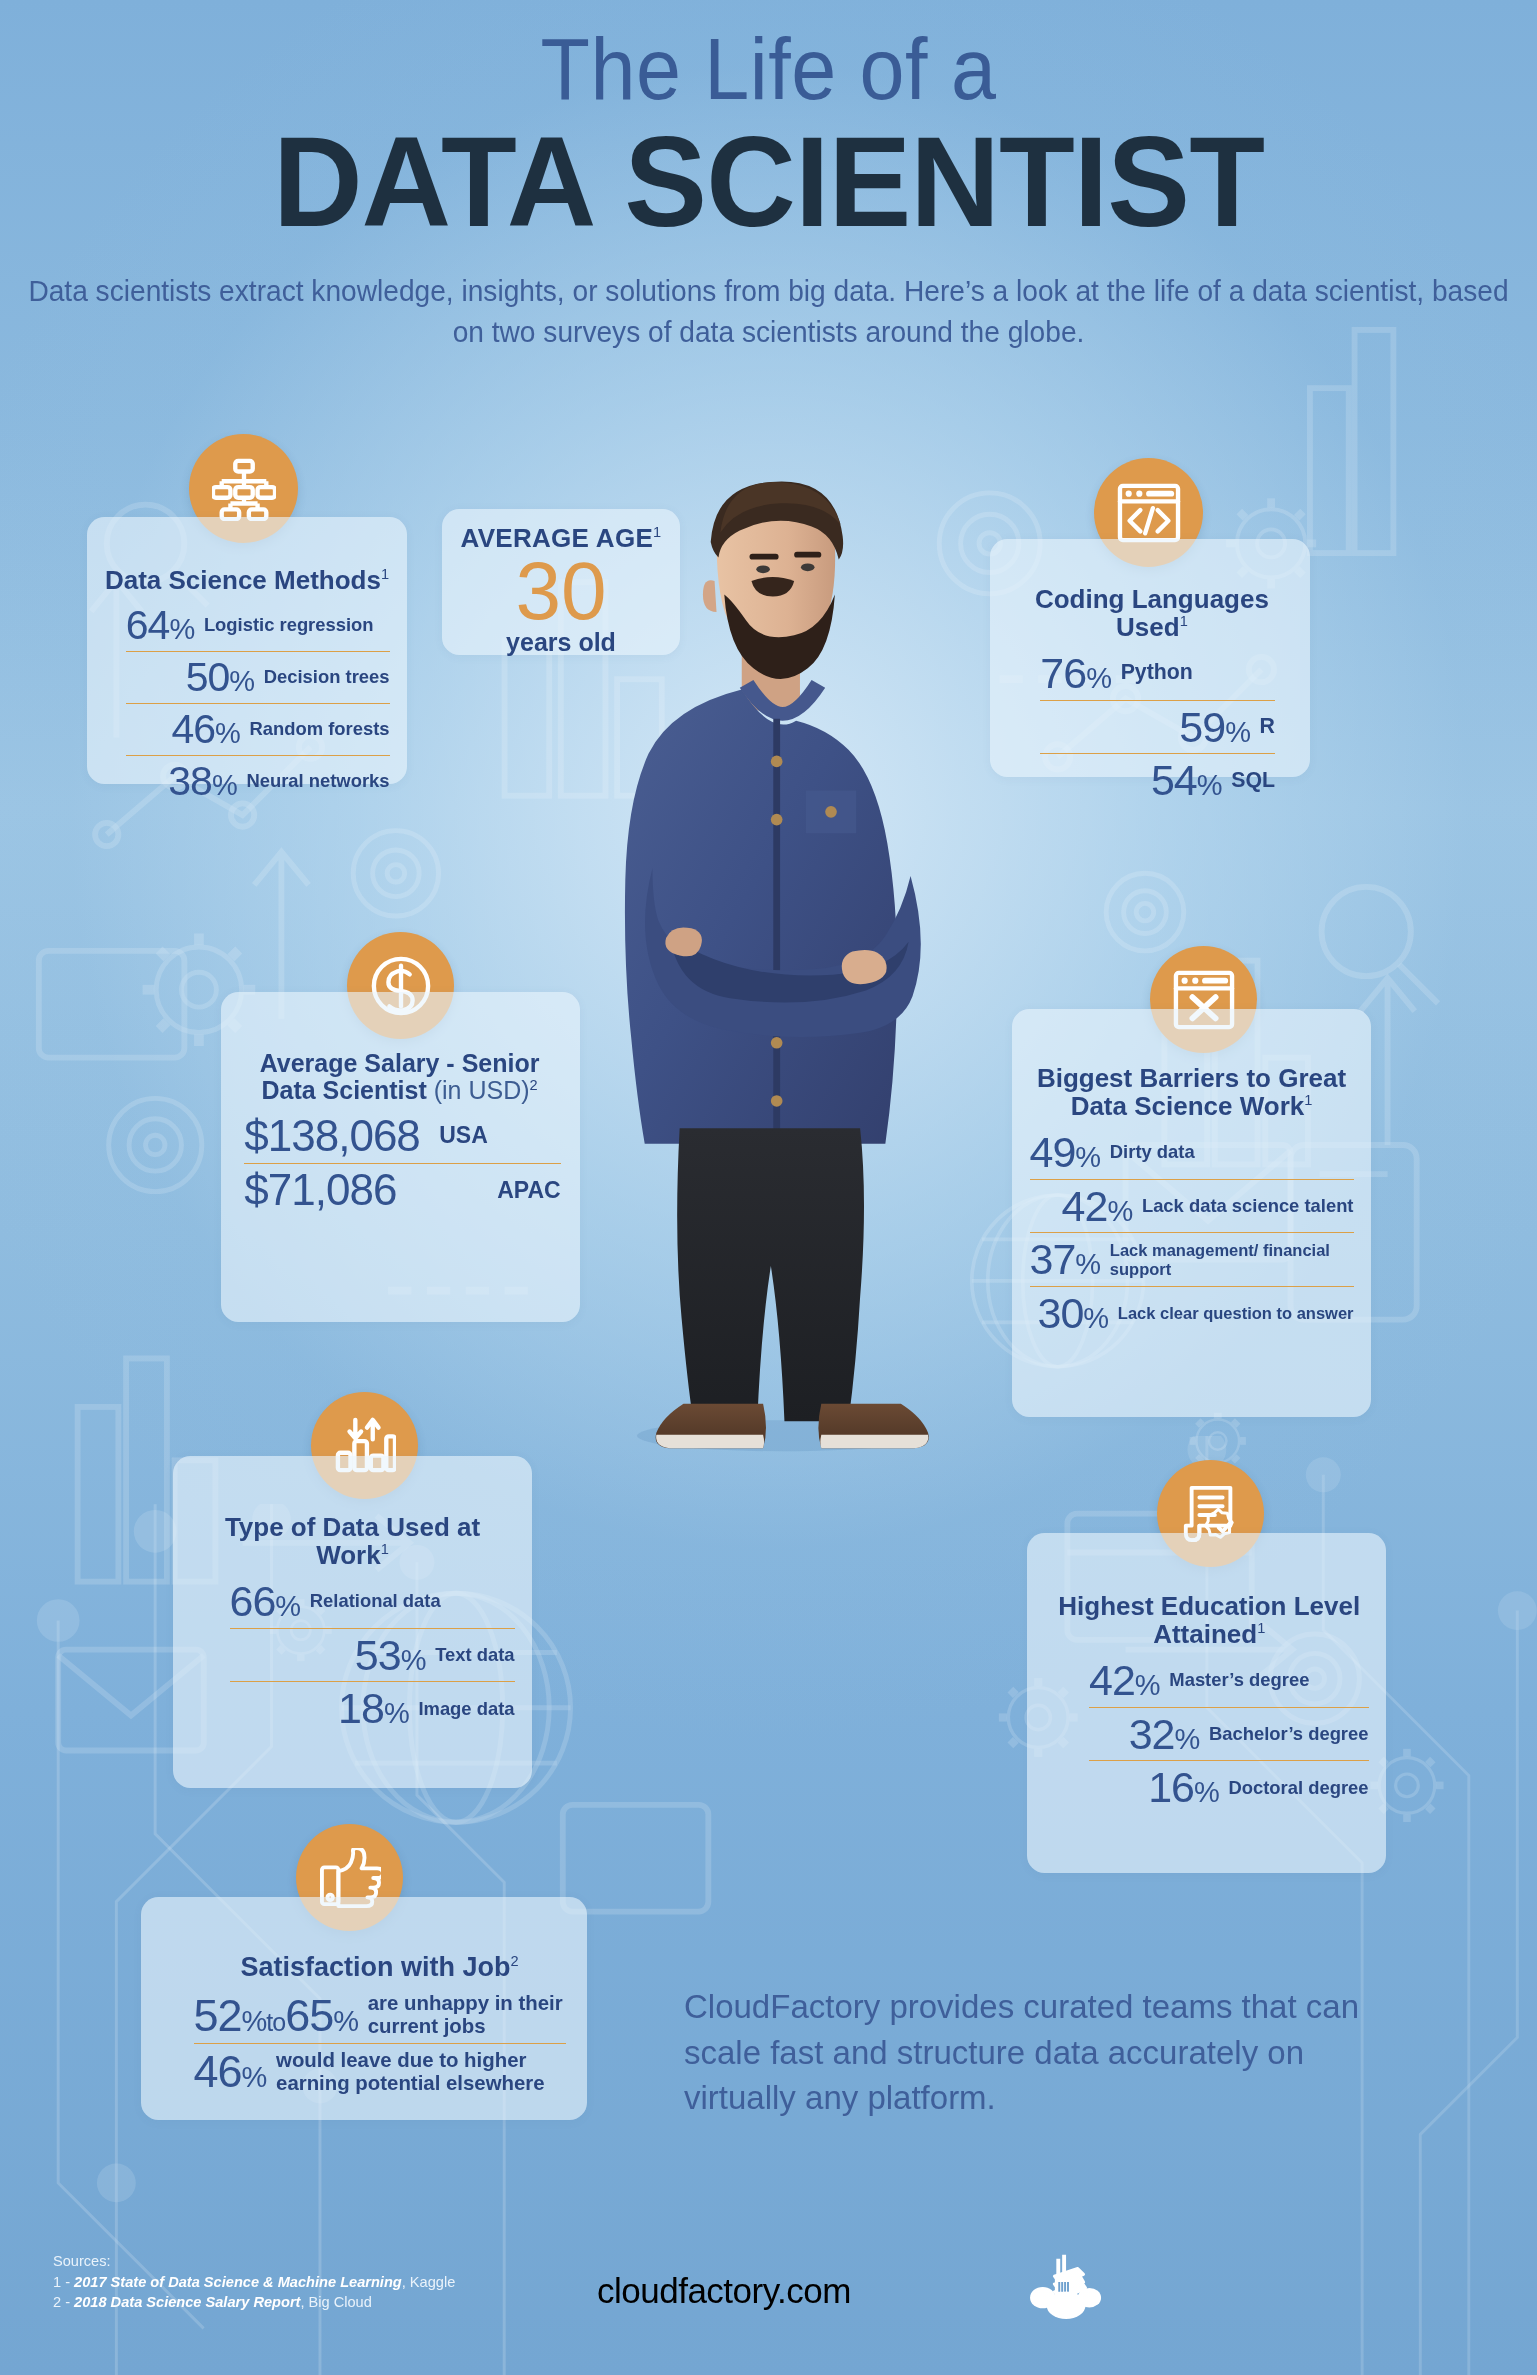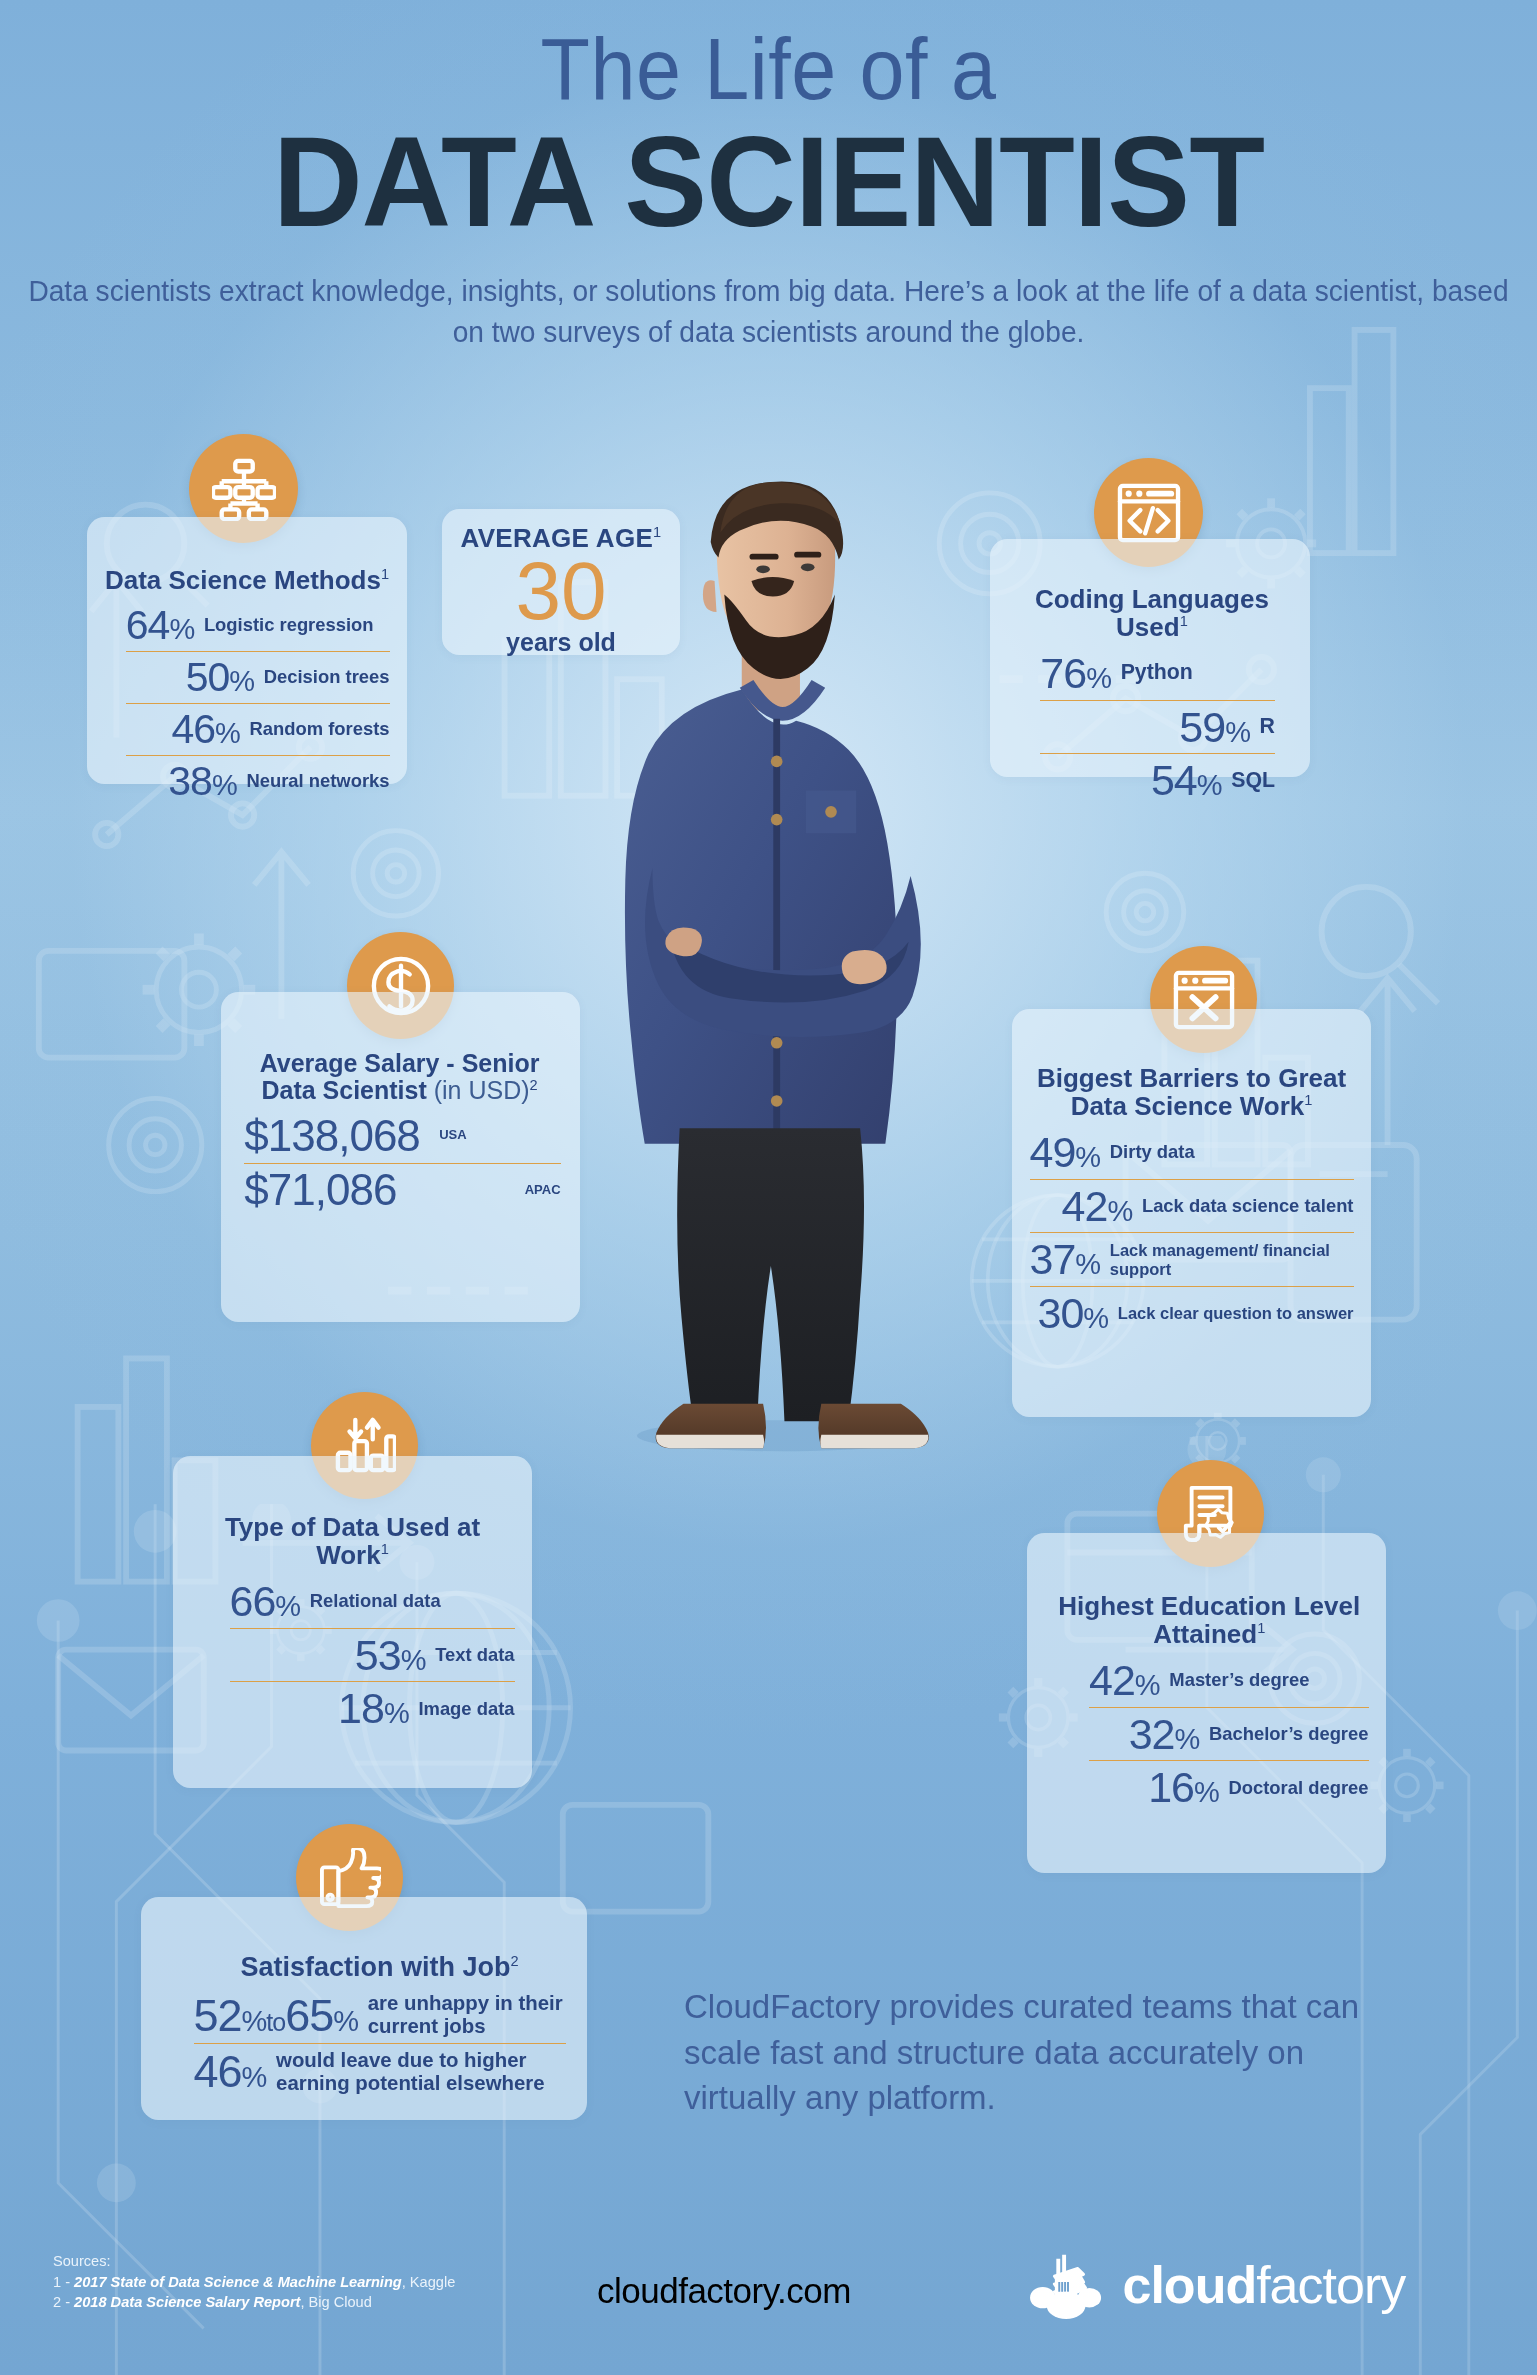--- a/index.html
+++ b/index.html
@@ -123,21 +123,21 @@
 
   #card-methods .card-title{ text-align:center; font-size:26px;}
   #card-coding .card-title{ text-align:center; font-size:26px;}
   #card-salary .card-title{ text-align:center; font-size:25px;}
   #card-barriers .card-title{ text-align:center; font-size:26px;}
   #card-types .card-title{ text-align:center; font-size:26px;}
   #card-education .card-title{ text-align:center; font-size:26px;}
   #card-satisfaction .card-title{ text-align:center; font-size:27px;}
 
   #card-salary .pct{ font-size:44px; }
-  #card-salary .lab{ font-size:13px; }
+  #card-salary .lab{ font-size:23px; }
   #card-salary .row{ justify-content:flex-start; }
   #card-salary .row .lab{ margin-left:auto; }
   #card-salary .row:nth-child(1) .lab{ margin-left:9.7px; }
   #card-salary .row:nth-child(3) .lab{ margin-right:23px; }
 
   #card-coding .pct{ font-size:43px; }
   #card-coding .lab{ font-size:21.3px; }
   #card-types .pct{ font-size:43px; }
   #card-education .pct{ font-size:43px; }
   #card-barriers .pct{ font-size:43px; }
@@ -713,15 +713,14 @@
       <g stroke="#6fa1cf" stroke-width="2">
         <path d="M31,34 L31,44 M34,34 L34,44 M37,34 L37,44 M40,34 L40,44"></path>
       </g>
     </g>
     <g fill="#ffffff">
       <ellipse cx="14" cy="50" rx="13" ry="11"></ellipse>
       <ellipse cx="62" cy="50" rx="12" ry="10"></ellipse>
       <ellipse cx="38" cy="58" rx="20" ry="14"></ellipse>
     </g>
   </svg>
-  <div id="logo-word"><b>cloud</b><i>factory</i></div>
 </div>
 
 
 </body></html>

